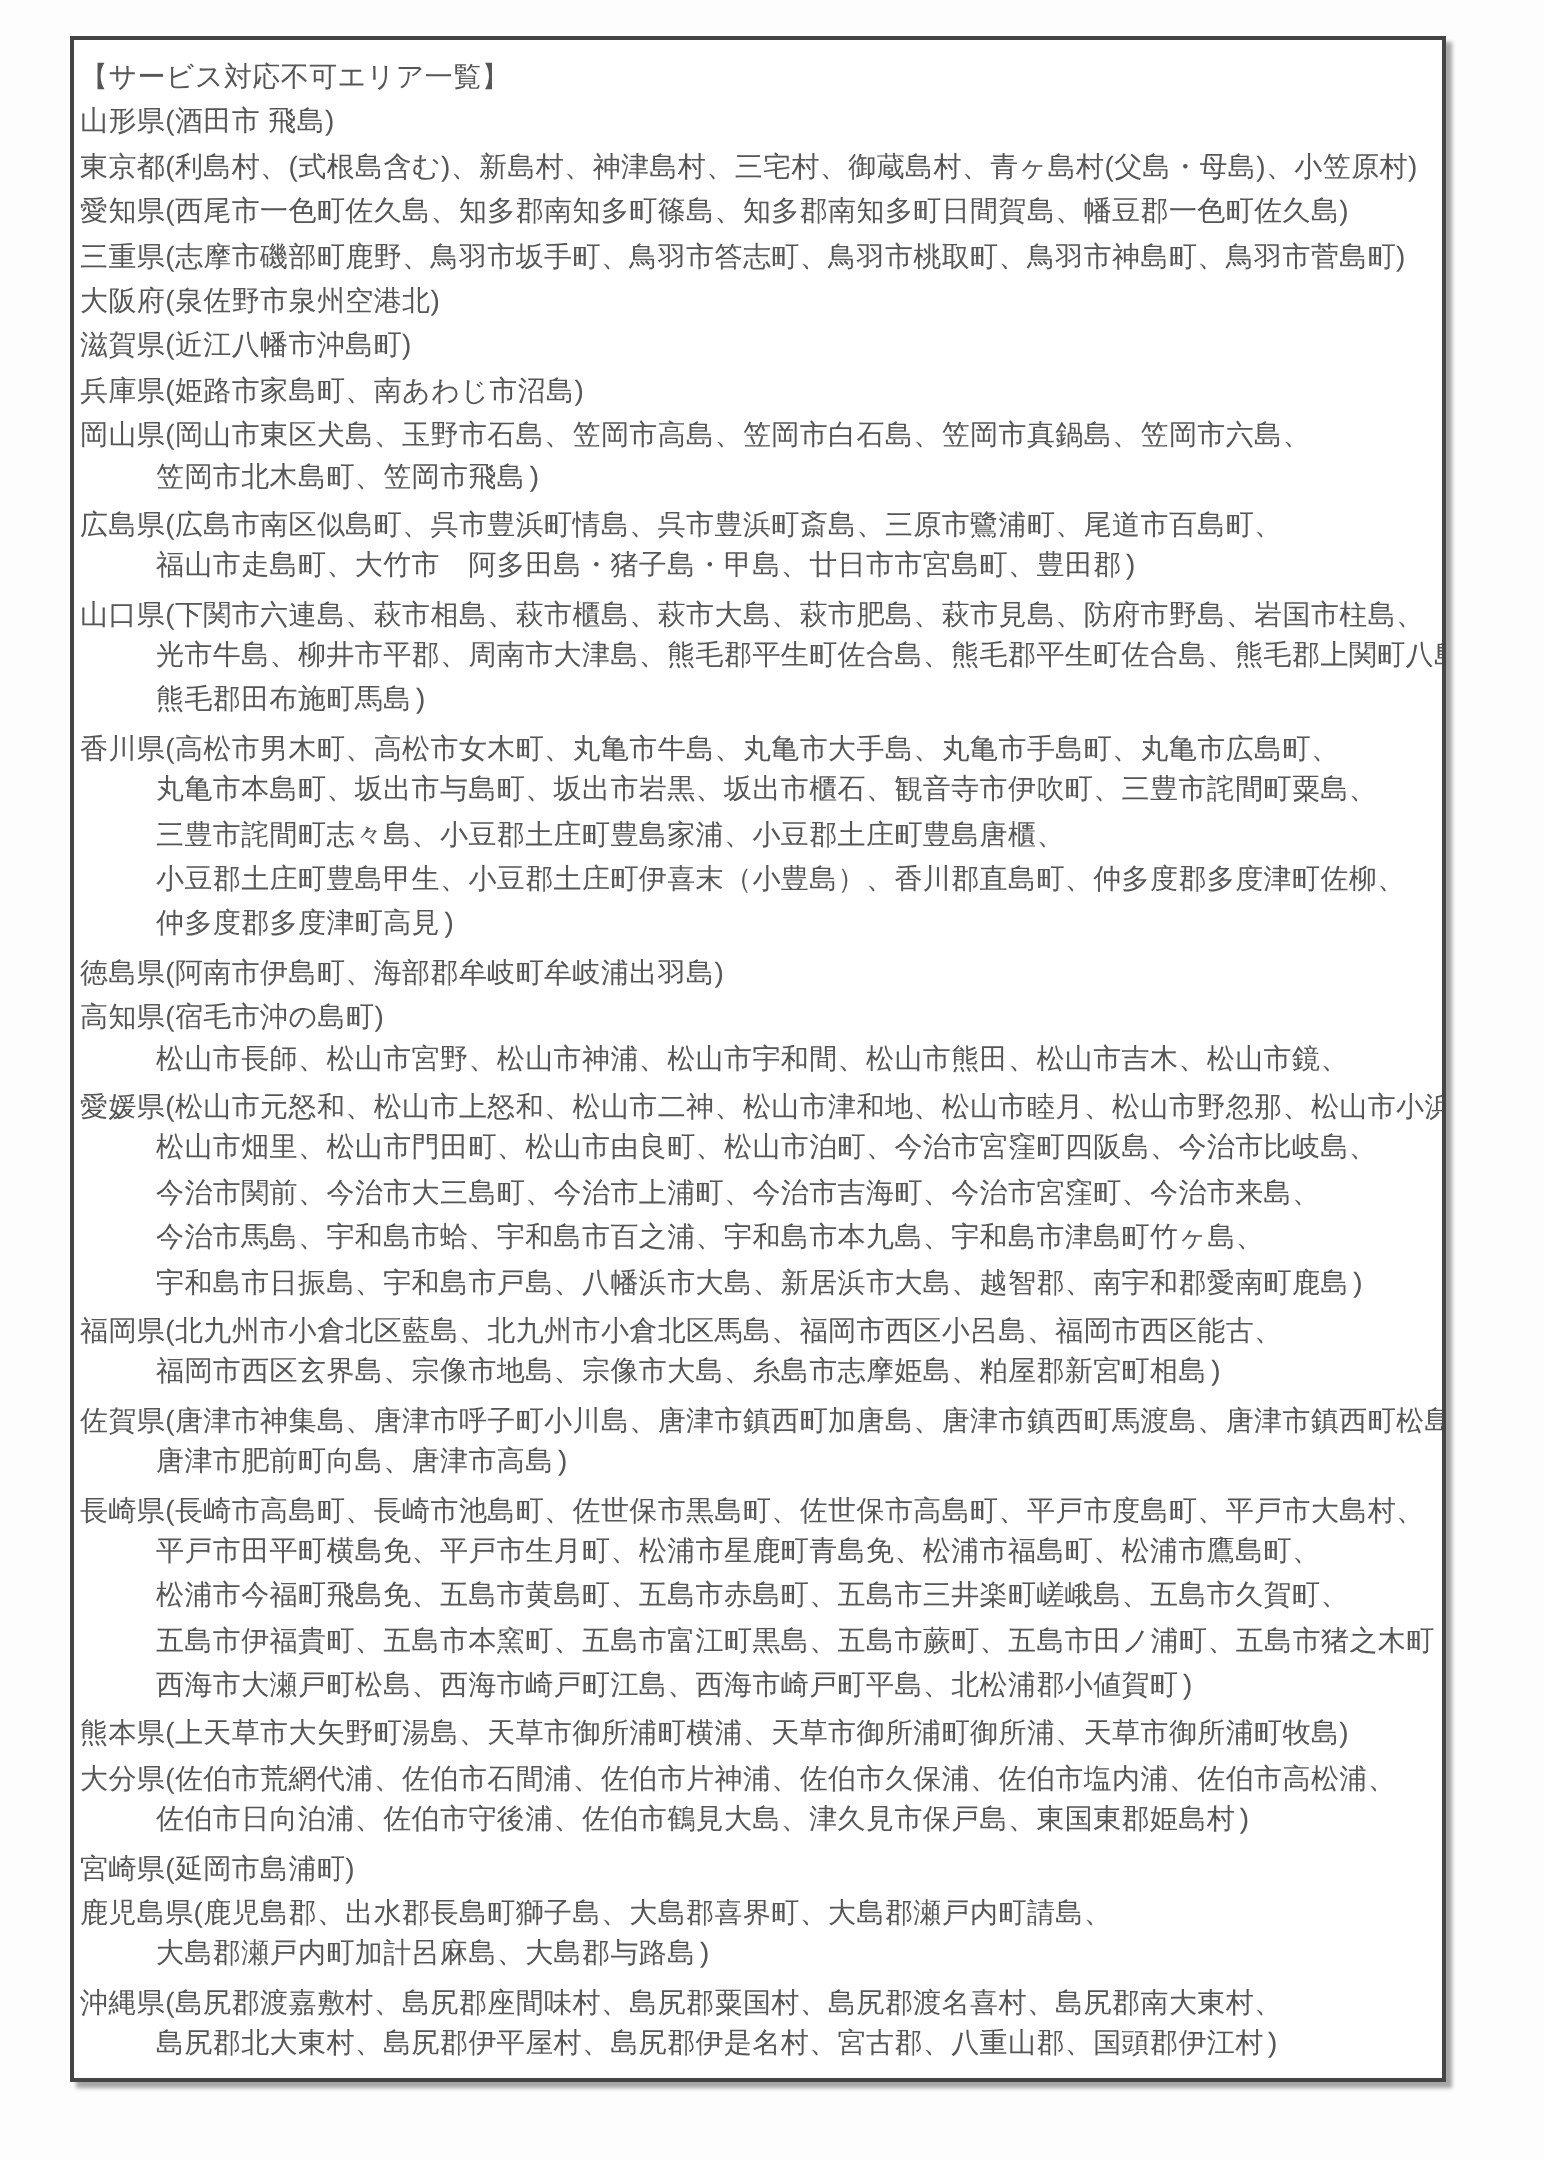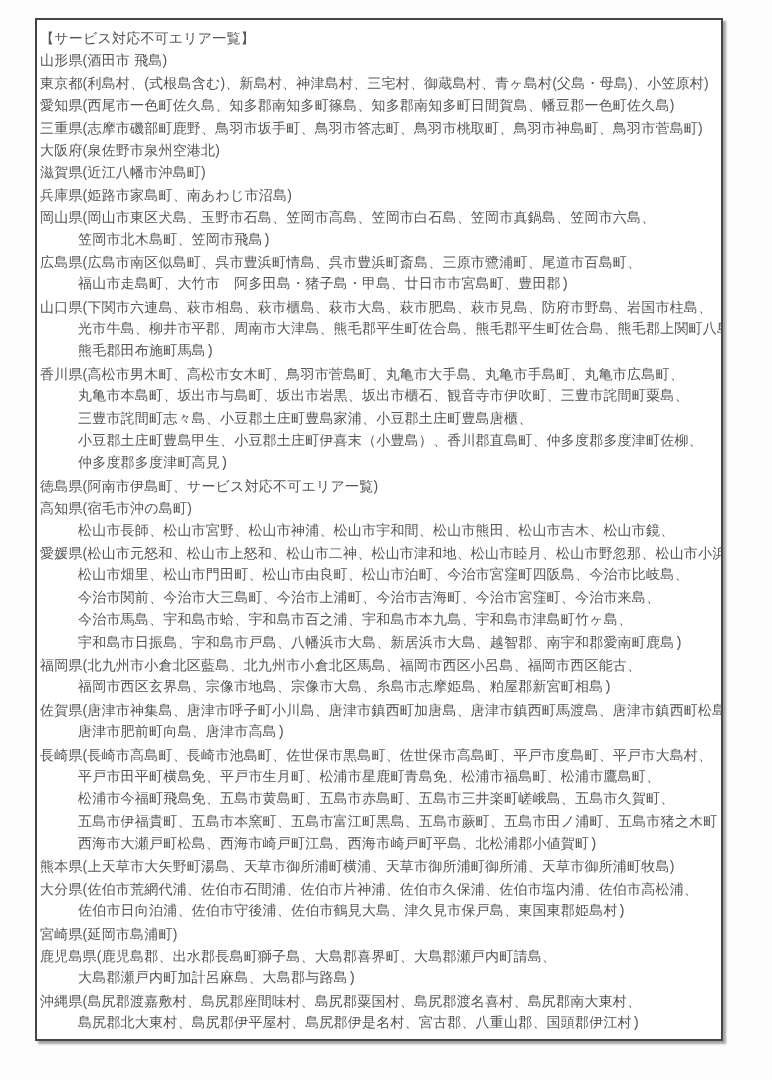--- a/index.html
+++ b/index.html
@@ -62,26 +62,26 @@
         <div class="line">大阪府(泉佐野市泉州空港北)</div>
         <div class="line">滋賀県(近江八幡市沖島町)</div>
         <div class="line">兵庫県(姫路市家島町、南あわじ市沼島)</div>
         <div class="line">岡山県(岡山市東区犬島、玉野市石島、笠岡市高島、笠岡市白石島、笠岡市真鍋島、笠岡市六島、</div>
         <div class="line indent">笠岡市北木島町、笠岡市飛島)</div>
         <div class="line">広島県(広島市南区似島町、呉市豊浜町情島、呉市豊浜町斎島、三原市鷺浦町、尾道市百島町、</div>
         <div class="line indent">福山市走島町、大竹市　阿多田島・猪子島・甲島、廿日市市宮島町、豊田郡)</div>
         <div class="line">山口県(下関市六連島、萩市相島、萩市櫃島、萩市大島、萩市肥島、萩市見島、防府市野島、岩国市柱島、</div>
         <div class="line indent">光市牛島、柳井市平郡、周南市大津島、熊毛郡平生町佐合島、熊毛郡平生町佐合島、熊毛郡上関町八島</div>
         <div class="line indent">熊毛郡田布施町馬島)</div>
-        <div class="line">香川県(高松市男木町、高松市女木町、鳥羽市菅島町、丸亀市大手島、丸亀市手島町、丸亀市広島町、</div>
+        <div class="line">香川県(高松市男木町、高松市女木町、丸亀市牛島、丸亀市大手島、丸亀市手島町、丸亀市広島町、</div>
         <div class="line indent">丸亀市本島町、坂出市与島町、坂出市岩黒、坂出市櫃石、観音寺市伊吹町、三豊市詫間町粟島、</div>
         <div class="line indent">三豊市詫間町志々島、小豆郡土庄町豊島家浦、小豆郡土庄町豊島唐櫃、</div>
         <div class="line indent">小豆郡土庄町豊島甲生、小豆郡土庄町伊喜末（小豊島）、香川郡直島町、仲多度郡多度津町佐柳、</div>
         <div class="line indent">仲多度郡多度津町高見)</div>
-        <div class="line">徳島県(阿南市伊島町、サービス対応不可エリア一覧)</div>
+        <div class="line">徳島県(阿南市伊島町、海部郡牟岐町牟岐浦出羽島)</div>
         <div class="line">高知県(宿毛市沖の島町)</div>
         <div class="line indent">松山市長師、松山市宮野、松山市神浦、松山市宇和間、松山市熊田、松山市吉木、松山市鏡、</div>
         <div class="line">愛媛県(松山市元怒和、松山市上怒和、松山市二神、松山市津和地、松山市睦月、松山市野忽那、松山市小浜</div>
         <div class="line indent">松山市畑里、松山市門田町、松山市由良町、松山市泊町、今治市宮窪町四阪島、今治市比岐島、</div>
         <div class="line indent">今治市関前、今治市大三島町、今治市上浦町、今治市吉海町、今治市宮窪町、今治市来島、</div>
         <div class="line indent">今治市馬島、宇和島市蛤、宇和島市百之浦、宇和島市本九島、宇和島市津島町竹ヶ島、</div>
         <div class="line indent">宇和島市日振島、宇和島市戸島、八幡浜市大島、新居浜市大島、越智郡、南宇和郡愛南町鹿島)</div>
         <div class="line">福岡県(北九州市小倉北区藍島、北九州市小倉北区馬島、福岡市西区小呂島、福岡市西区能古、</div>
         <div class="line indent">福岡市西区玄界島、宗像市地島、宗像市大島、糸島市志摩姫島、粕屋郡新宮町相島)</div>
         <div class="line">佐賀県(唐津市神集島、唐津市呼子町小川島、唐津市鎮西町加唐島、唐津市鎮西町馬渡島、唐津市鎮西町松島</div>

